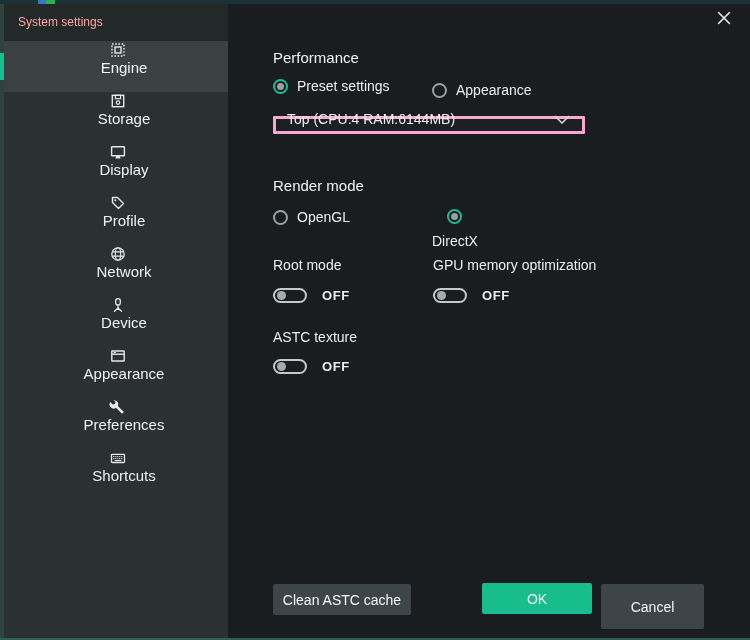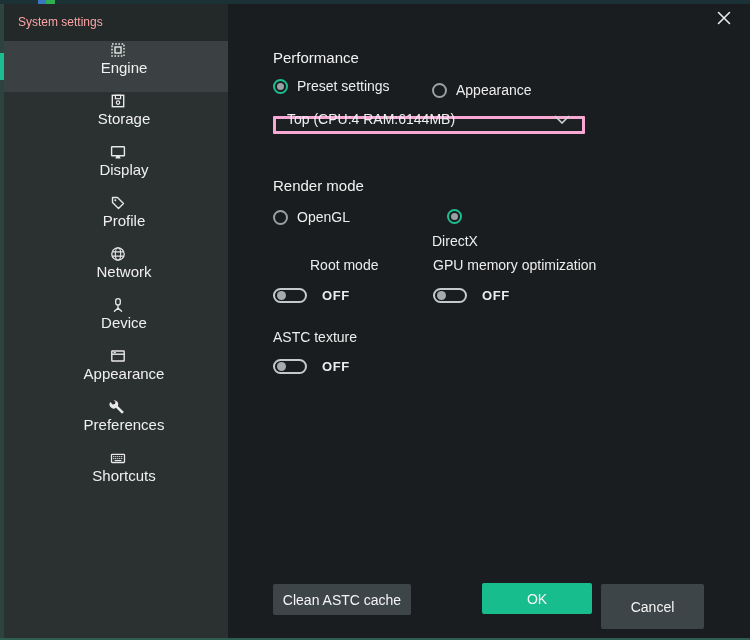--- a/index.html
+++ b/index.html
@@ -238,21 +238,21 @@
 
   <div class="radio-opt" style="left:273px; top:209px;">
     <span class="radio"></span>
     <span class="radio-label">OpenGL</span>
   </div>
   <div class="radio-opt" style="left:432px; top:209px;flex-direction:column;">
     <span class="radio selected"></span>
     <span class="radio-label">DirectX</span>
   </div>
 
-  <div class="field-label" style="left:273px; top:257px;margin-left:37px;">Root mode</div>
+  <div class="field-label" style="left:273px; top:257px;">Root mode</div>
   <div class="field-label" style="left:433px; top:257px;">GPU memory optimization</div>
 
   <div class="toggle-group" style="left:273px; top:287px;">
     <span class="switch">
         <span class="knob"></span>
       </span>
     <span class="toggle-state">OFF</span>
   </div>
   <div class="toggle-group" style="left:433px; top:287px;">
     <span class="switch">

